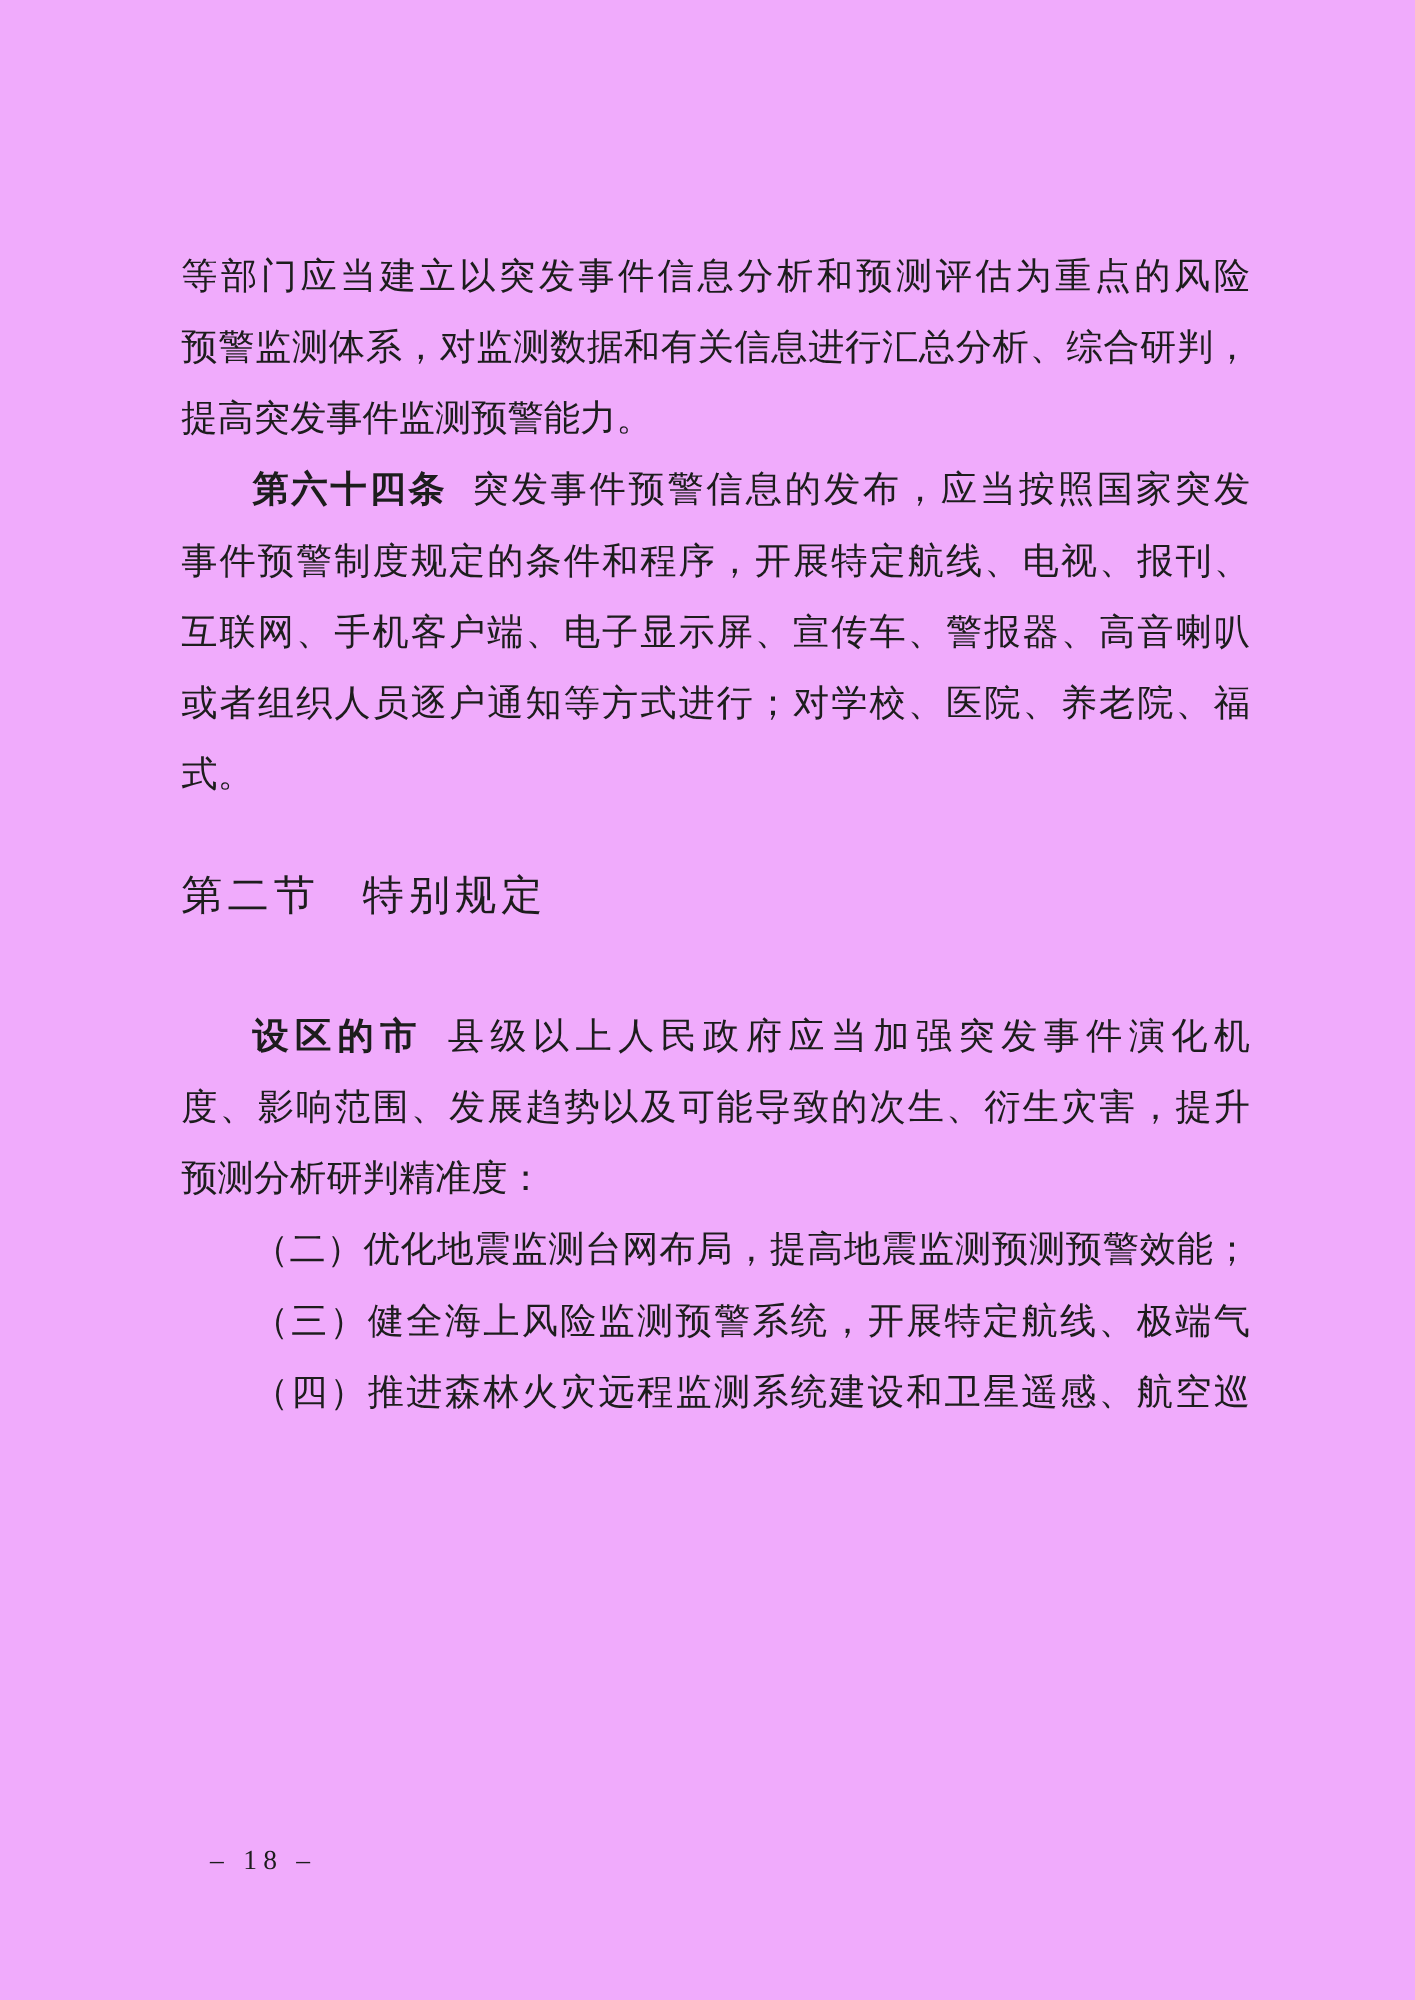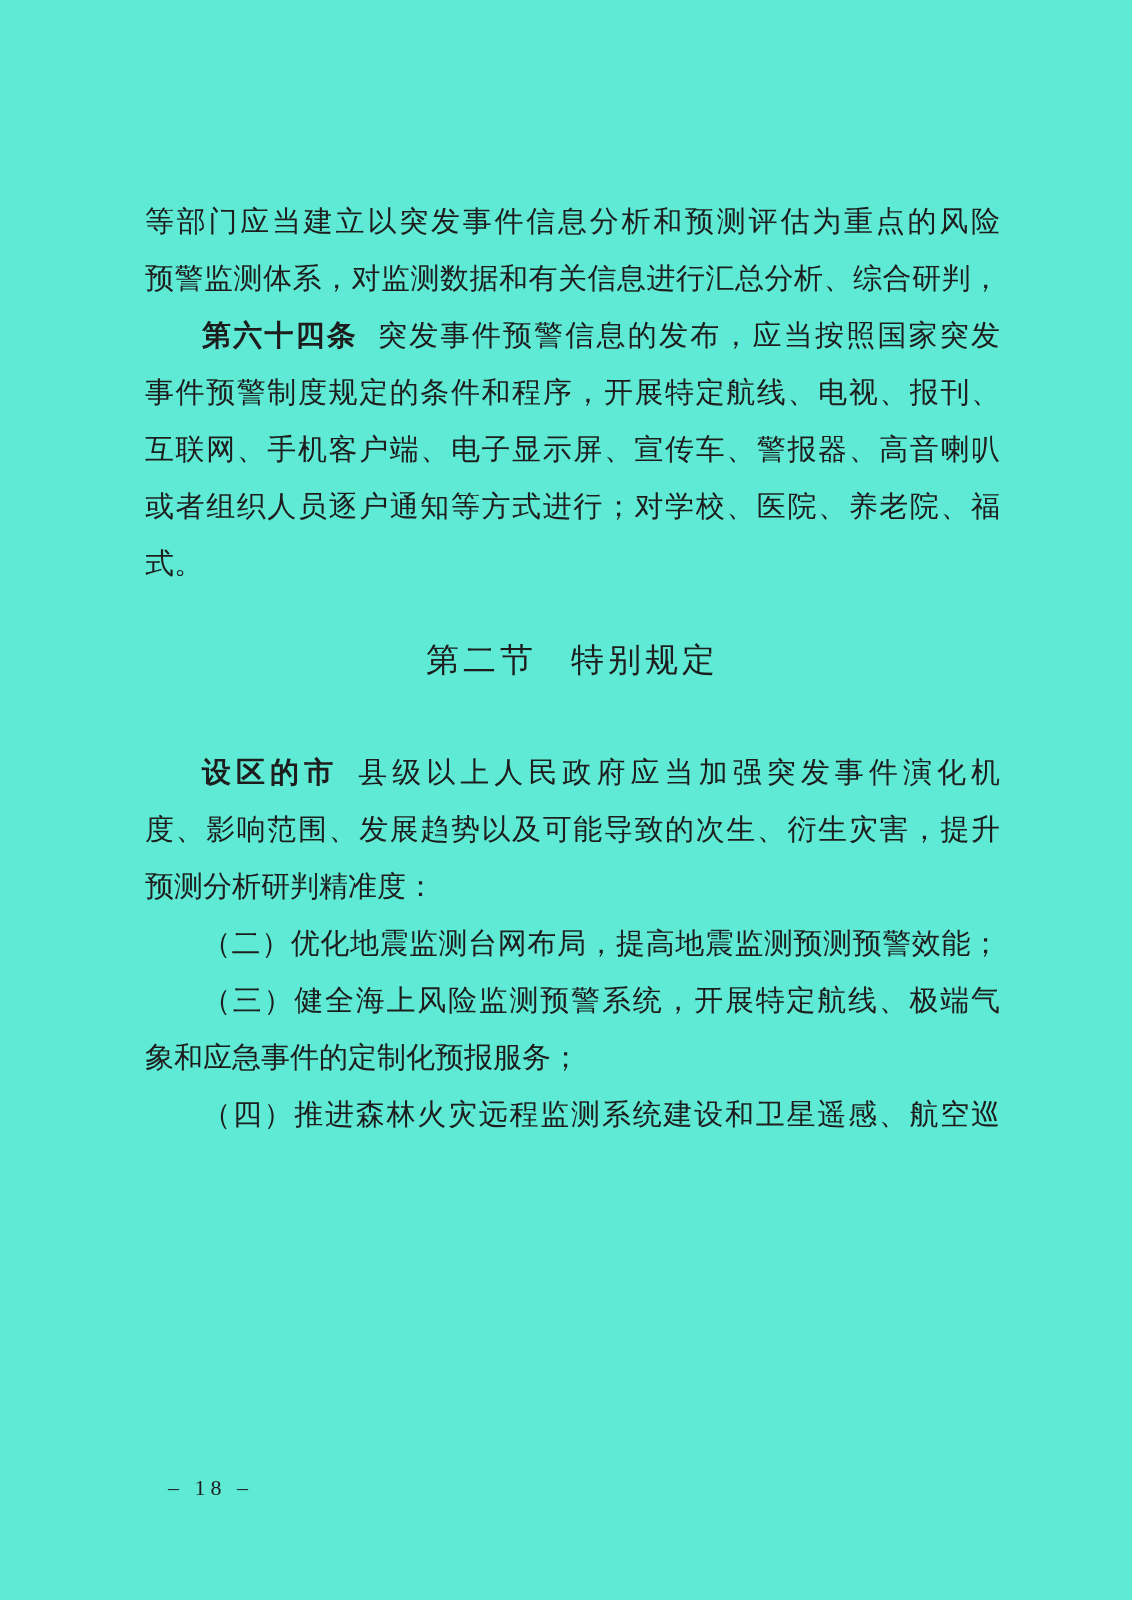--- a/index.html
+++ b/index.html
@@ -5,21 +5,21 @@
   * { box-sizing: border-box; }
   html, body { margin: 0; padding: 0; }
   body {
     width: 1132px; height: 1600px;
     background: #f3f3f3;
     font-family: "Liberation Serif", "DejaVu Serif", serif;
   }
   .page {
     position: relative;
     width: 1132px; height: 1600px;
-    background: #5eead4;
+    background: #f0abfc;
     color: #1d1d1d;
     overflow: hidden;
   }
   .content {
     position: absolute;
     left: 145px; top: 193px;
     width: 855px;
   }
   .para { margin: 0; padding: 0; }
   .ln {
@@ -36,21 +36,21 @@
   .lbl {
     font-weight: 700;
     margin-right: 20px;
     font-stretch: normal;
   }
   .section-heading {
     margin: 40px 0 55px 0;
     font-size: 33px;
     font-weight: 400;
     line-height: 57px;
-    text-align: center;
+    text-align: left;
     letter-spacing: 4px;
   }
   .section-heading .h-title { margin-left: 34px; }
   .page-footer {
     position: absolute;
     left: 168px; top: 1468px;
     font-size: 22px;
     line-height: 40px;
     letter-spacing: 5px;
     color: #1d1d1d;
@@ -58,20 +58,21 @@
 </style>
 </head>
 <body>
 
 <div class="page">
   <div class="content">
 
     <section class="para">
       <p class="ln j">等部门应当建立以突发事件信息分析和预测评估为重点的风险</p>
       <p class="ln j">预警监测体系，对监测数据和有关信息进行汇总分析、综合研判，</p>
+      <p class="ln">提高突发事件监测预警能力。</p>
     </section>
 
     <section class="para">
       <p class="ln j ind"><b class="lbl">第六十四条</b><span>突发事件预警信息的发布，应当按照国家突发</span></p>
       <p class="ln j">事件预警制度规定的条件和程序，开展特定航线、电视、报刊、</p>
       <p class="ln j">互联网、手机客户端、电子显示屏、宣传车、警报器、高音喇叭</p>
       <p class="ln j">或者组织人员逐户通知等方式进行；对学校、医院、养老院、福</p>
       <p class="ln">式。</p>
     </section>
 
@@ -85,21 +86,20 @@
       <p class="ln">预测分析研判精准度：</p>
     </section>
 
 
     <section class="para">
       <p class="ln j ind">（二）优化地震监测台网布局，提高地震监测预测预警效能；</p>
     </section>
 
     <section class="para">
       <p class="ln j ind">（三）健全海上风险监测预警系统，开展特定航线、极端气</p>
-      <p class="ln">象和应急事件的定制化预报服务；</p>
     </section>
 
     <section class="para">
       <p class="ln j ind">（四）推进森林火灾远程监测系统建设和卫星遥感、航空巡</p>
     </section>
 
   </div>
 
   <div class="page-footer">– 18 –</div>
 </div>

